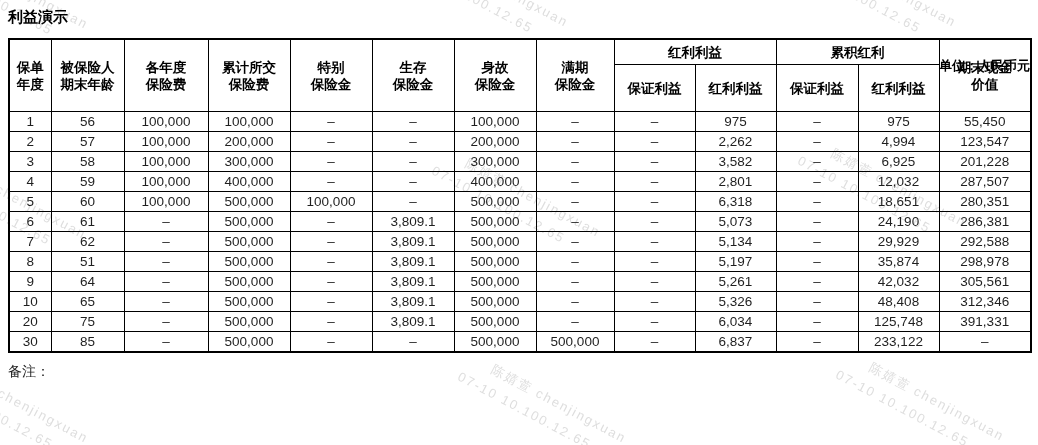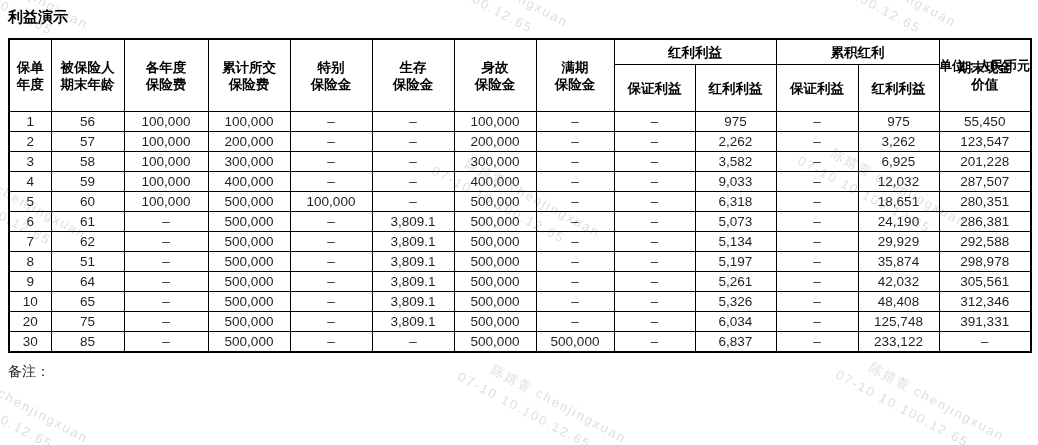--- a/index.html
+++ b/index.html
@@ -156,21 +156,21 @@
           <td>57</td>
           <td>100,000</td>
           <td>200,000</td>
           <td>–</td>
           <td>–</td>
           <td>200,000</td>
           <td>–</td>
           <td>–</td>
           <td>2,262</td>
           <td>–</td>
-          <td>3,262</td>
+          <td>4,994</td>
           <td>123,547</td>
         </tr>
         <tr>
           <td>3</td>
           <td>58</td>
           <td>100,000</td>
           <td>300,000</td>
           <td>–</td>
           <td>–</td>
           <td>300,000</td>
@@ -184,21 +184,21 @@
         <tr>
           <td>4</td>
           <td>59</td>
           <td>100,000</td>
           <td>400,000</td>
           <td>–</td>
           <td>–</td>
           <td>400,000</td>
           <td>–</td>
           <td>–</td>
-          <td>9,033</td>
+          <td>2,801</td>
           <td>–</td>
           <td>12,032</td>
           <td>287,507</td>
         </tr>
         <tr>
           <td>5</td>
           <td>60</td>
           <td>100,000</td>
           <td>500,000</td>
           <td>100,000</td>

